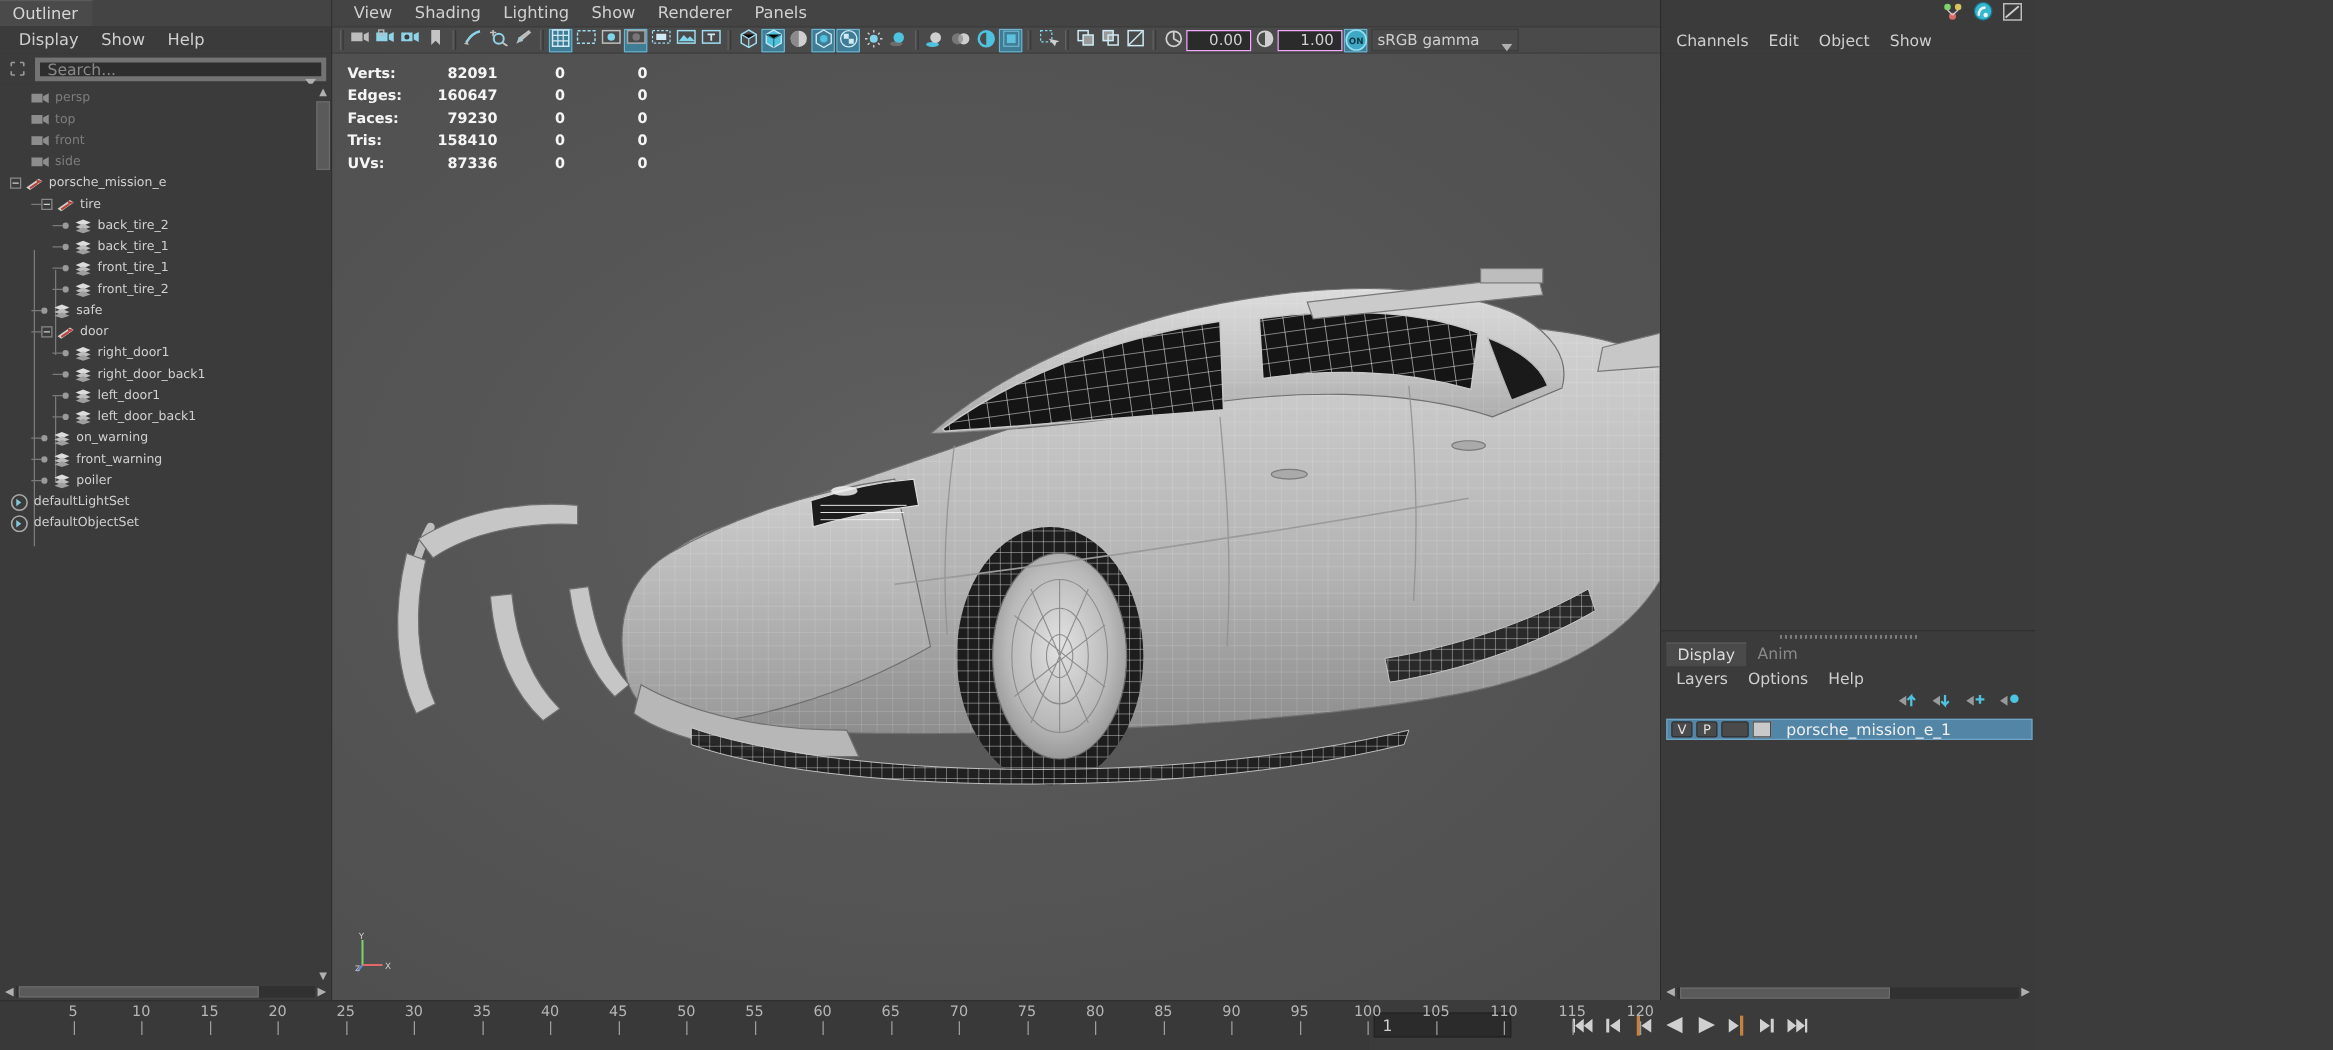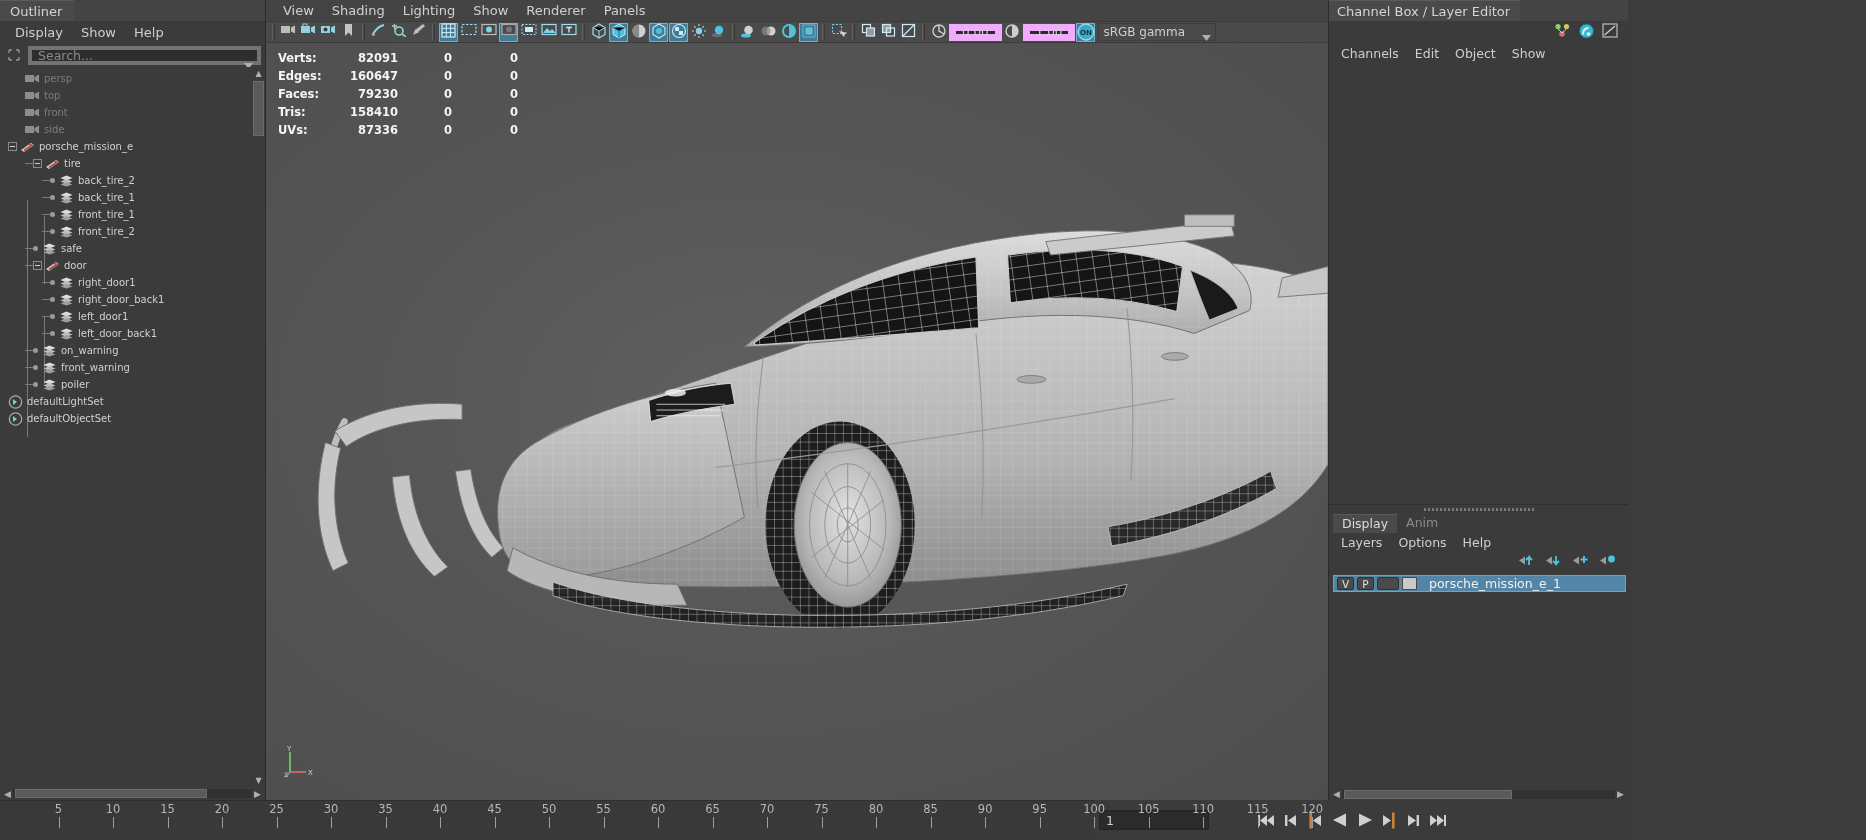--- a/index.html
+++ b/index.html
@@ -52,21 +52,21 @@
   .ovs-thumb { position: absolute; top: 14px; left: 1px; width: 11px; height: 55px; background: #5a5a5a; border: 1px solid #6b6b6b; }
 
   
   .viewport-col { flex: 1 1 auto; display: flex; flex-direction: column; background: #444; min-width: 0; }
   .vp-menubar { height: 21px; display: flex; align-items: center; background: #444; padding-left: 8px; }
   .vp-menubar .mi { padding: 1px 9px; font-size: 13px; color: #d0d0d0; }
   .vp-toolbar { height: 22px; background: #4a4a4a; display: flex; align-items: center; padding: 0 3px; gap: 1px; border-top: 1px solid #3a3a3a; border-bottom: 1px solid #3a3a3a; }
   .tb-sep { width: 3px; height: 16px; margin: 0 3px; border-left: 1px solid #606060; border-right: 1px solid #383838; }
   .tb-btn { width: 19px; height: 19px; display: flex; align-items: flex-start; justify-content: center; border-radius: 1px; }
   .tb-btn.on { background: #3f7d96; box-shadow: inset 0 0 0 1px #6fb3cc; }
-  .tb-num { height: 17px; min-width: 52px; background: #2b2b2b; color: #cfcfcf; font-size: 12px; display: flex; align-items: center; justify-content: flex-end; padding: 0 6px; border: 7px solid #f0abfc; }
+  .tb-num { height: 17px; min-width: 52px; background: #2b2b2b; color: #cfcfcf; font-size: 12px; display: flex; align-items: center; justify-content: flex-end; padding: 0 6px; border: 1px solid #f0abfc; }
   .tb-gamma { display: flex; align-items: center; gap: 3px; }
   .gamma-dd { height: 18px; width: 118px; background: #4a4a4a; color: #cfcfcf; font-size: 12px; display: flex; align-items: center; padding: 0 4px; border: 1px solid #3d3d3d; position: relative; }
   .gamma-dd .caret-dn { position: absolute; right: 4px; top: 6px; }
   .viewport { flex: 1; position: relative; background: #555; overflow: hidden; min-height: 0; }
   .vp-canvas { position: absolute; inset: 0; background: radial-gradient(ellipse at 46% 48%, #606060 0%, #565656 45%, #4e4e4e 100%); }
   .hud { position: absolute; left: 12px; top: 6px; font-size: 11.5px; font-weight: bold; color: #f2f2f2; }
   .hud table { border-collapse: collapse; }
   .hud td { padding: 2px 0; font-weight: bold; color: #f5f5f5; }
   .hud td.lab { width: 62px; }
   .hud td.v1 { width: 76px; text-align: right; padding-right: 18px;}
@@ -814,23 +814,20 @@
           <path d="M6 28h16" stroke="#e06a6a" stroke-width="1.6"></path>
           <path d="M6 28l-4 5" stroke="#6a8fe0" stroke-width="1.6"></path>
           <text x="3" y="7" font-size="7" fill="#cfcfcf" font-family="DejaVu Sans">Y</text>
           <text x="24" y="31" font-size="7" fill="#cfcfcf" font-family="DejaVu Sans">X</text>
           <text x="0" y="33" font-size="6" fill="#cfcfcf" font-family="DejaVu Sans">Z</text>
         </svg>
       </div>
     </div>
 
     <div class="rightpanel">
-      <div class="cb-tabbar">
-        <div class="cb-tab">Channel Box / Layer Editor</div>
-      </div>
       <div class="cb-iconrow">
         <span>
           <svg width="17" height="15" viewBox="0 0 17 15">
               <circle cx="4" cy="3.5" r="2.6" fill="#7fd36a"></circle>
               <circle cx="12.5" cy="3.5" r="2.6" fill="#d8c35a"></circle>
               <circle cx="8" cy="11" r="2.8" fill="#d86a6a"></circle>
               <path d="M4 6l4 4M12.5 6l-4.5 4" stroke="#cfcfcf" stroke-width="1"></path>
             </svg>
         </span>
         <span>

